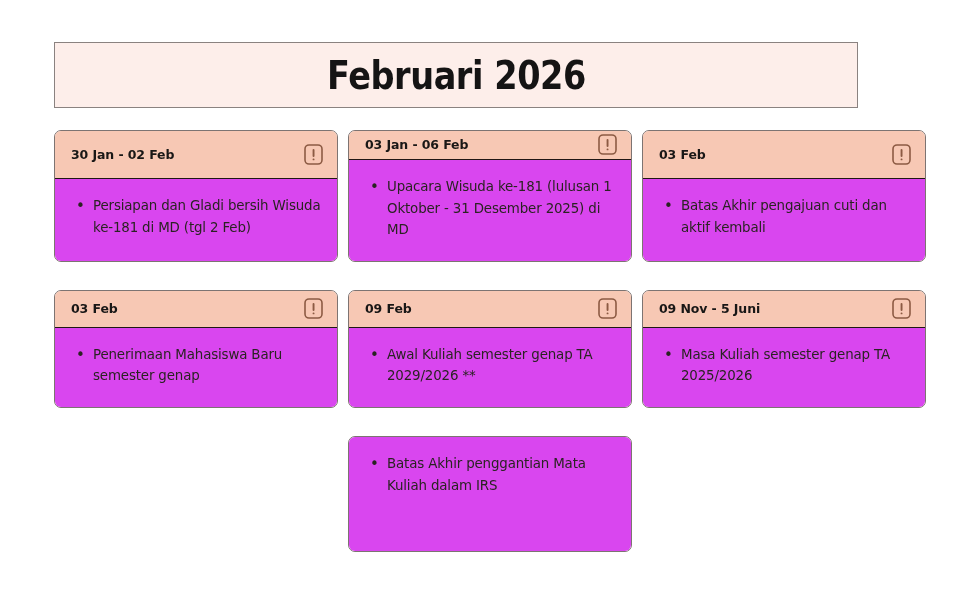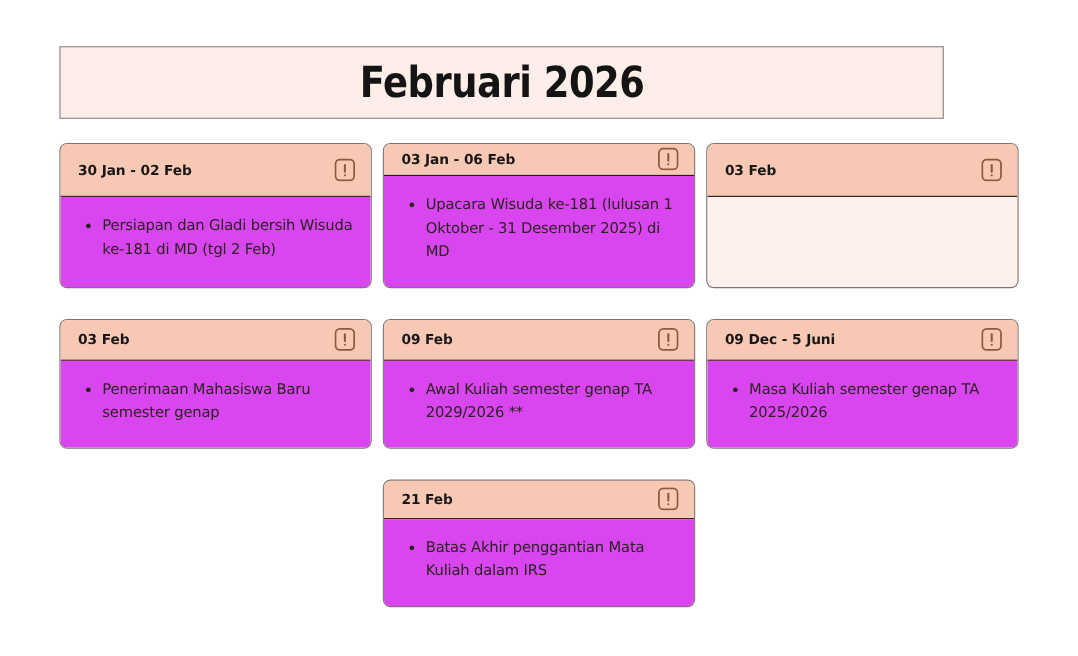--- a/index.html
+++ b/index.html
@@ -182,20 +182,25 @@
 
       <div class="card">
         <div class="card-header">
           <span class="card-date">03 Feb</span>
           <svg class="alert-icon" viewBox="0 0 19 21">
             <rect x="1" y="1" width="17" height="19" rx="4" ry="4" fill="none" stroke="#8c5a43" stroke-width="1.6"></rect>
             <rect x="8.6" y="5" width="1.9" height="8" rx="0.9" fill="#8c5a43"></rect>
             <rect x="8.6" y="14.4" width="1.9" height="1.9" rx="0.9" fill="#8c5a43"></rect>
           </svg>
         </div>
+        <div class="card-body">
+          <ul>
+            <li>Batas Akhir pengajuan cuti dan aktif kembali</li>
+          </ul>
+        </div>
       </div>
 
     </div>
 
     <div class="row row-2">
 
       <div class="card">
         <div class="card-header">
           <span class="card-date">03 Feb</span>
           <svg class="alert-icon" viewBox="0 0 19 21">
@@ -222,47 +227,39 @@
         </div>
         <div class="card-body">
           <ul>
             <li>Awal Kuliah semester genap TA 2029/2026 **</li>
           </ul>
         </div>
       </div>
 
       <div class="card">
         <div class="card-header">
-          <span class="card-date">09 Dec - 5 Juni</span>
+          <span class="card-date">09 Nov - 5 Juni</span>
           <svg class="alert-icon" viewBox="0 0 19 21">
             <rect x="1" y="1" width="17" height="19" rx="4" ry="4" fill="none" stroke="#8c5a43" stroke-width="1.6"></rect>
             <rect x="8.6" y="5" width="1.9" height="8" rx="0.9" fill="#8c5a43"></rect>
             <rect x="8.6" y="14.4" width="1.9" height="1.9" rx="0.9" fill="#8c5a43"></rect>
           </svg>
         </div>
         <div class="card-body">
           <ul>
             <li>Masa Kuliah semester genap TA 2025/2026</li>
           </ul>
         </div>
       </div>
 
     </div>
 
     <div class="row row-3 row-last">
 
       <div class="card">
-        <div class="card-header">
-          <span class="card-date">21 Feb</span>
-          <svg class="alert-icon" viewBox="0 0 19 21">
-            <rect x="1" y="1" width="17" height="19" rx="4" ry="4" fill="none" stroke="#8c5a43" stroke-width="1.6"></rect>
-            <rect x="8.6" y="5" width="1.9" height="8" rx="0.9" fill="#8c5a43"></rect>
-            <rect x="8.6" y="14.4" width="1.9" height="1.9" rx="0.9" fill="#8c5a43"></rect>
-          </svg>
-        </div>
         <div class="card-body">
           <ul>
             <li>Batas Akhir penggantian Mata Kuliah dalam IRS</li>
           </ul>
         </div>
       </div>
 
     </div>
 
   </div>

